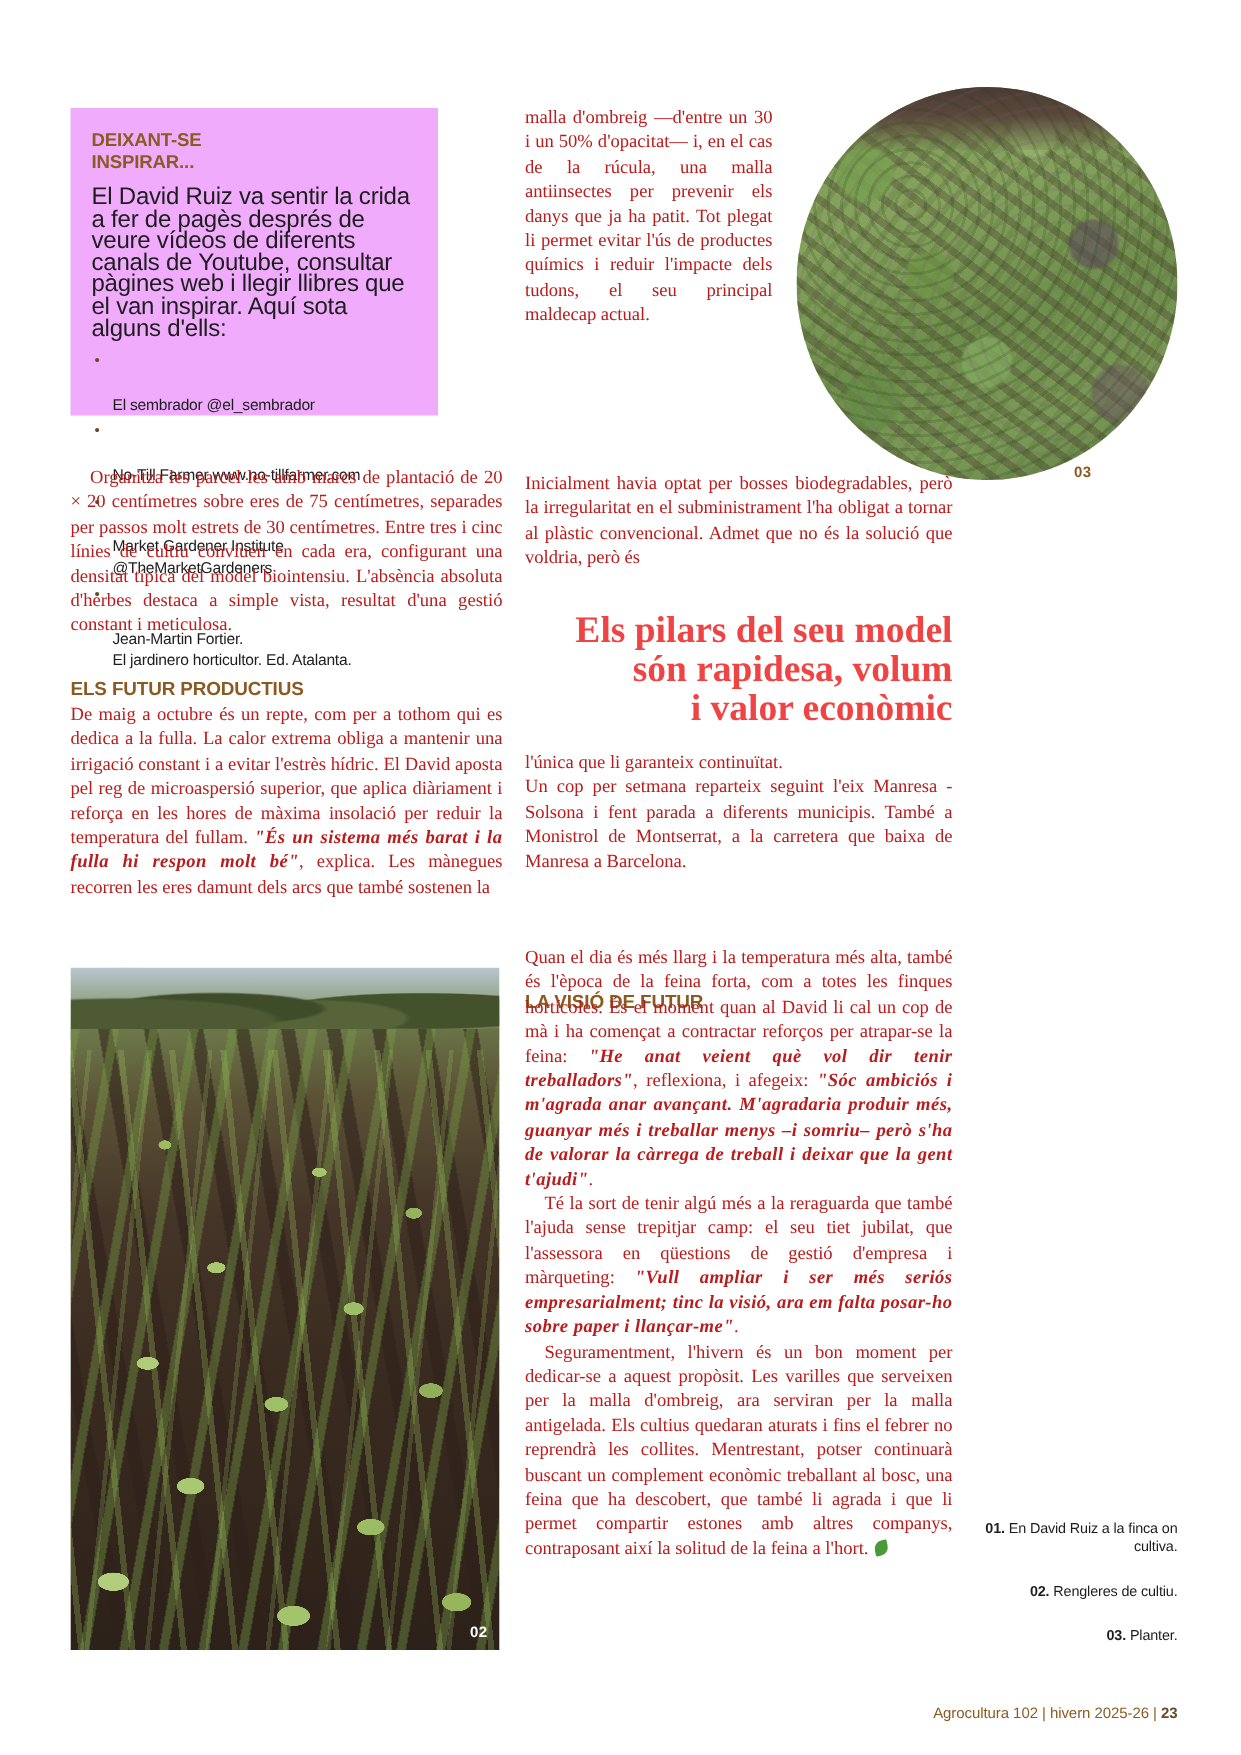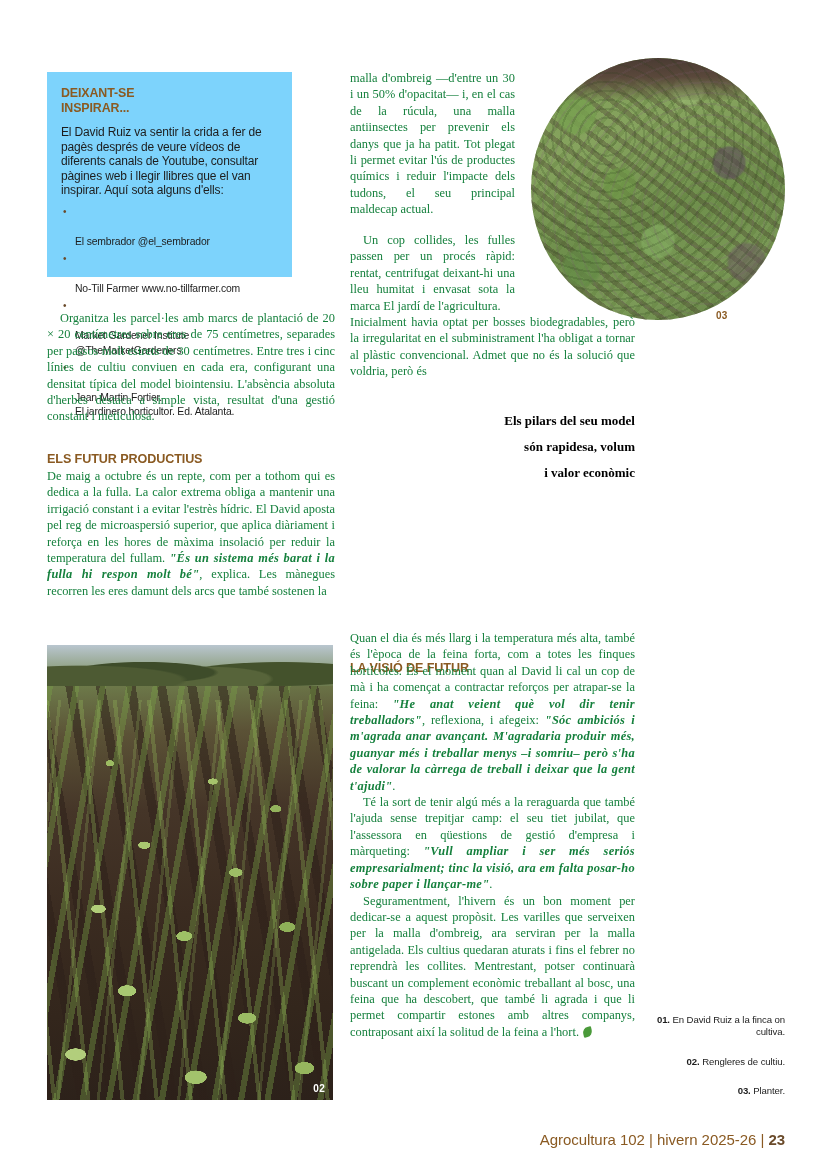--- a/index.html
+++ b/index.html
@@ -20,21 +20,21 @@
     inset: 0;
     background: #ffffff;
   }
 
   
   .col-text {
     font-family: "Liberation Serif", serif;
     font-size: 12.4px;
     line-height: 16.4px;
     text-align: justify;
-    color: #15803d;
+    color: #b91c1c;
   }
   .col-text p { margin: 0; }
   .col-text p + p { text-indent: 13px; }
   .ital {
     font-family: "Liberation Serif", serif;
     font-style: italic;
     font-weight: bold;
     letter-spacing: 0.3px;
   }
   .section-head {
@@ -46,38 +46,38 @@
     margin-bottom: 2px;
   }
 
   
   #inspire-box {
     position: absolute;
     left: 47px;
     top: 72px;
     width: 245px;
     height: 205px;
-    background: #7dd3fc;
+    background: #f0abfc;
   }
   #inspire-box .box-inner {
     padding: 14px 16px 10px 14px;
   }
   #inspire-title {
     font-family: "Liberation Sans", sans-serif;
     font-weight: bold;
     font-size: 12.4px;
     line-height: 14.5px;
     color: #8a5a22;
     letter-spacing: -0.1px;
     white-space: pre-line;
     margin-bottom: 10px;
   }
   #inspire-lead {
     font-family: "Liberation Sans", sans-serif;
-    font-size: 12px;
+    font-size: 16px;
     line-height: 14.6px;
     color: #1d1d1d;
     letter-spacing: -0.15px;
   }
   #inspire-list {
     list-style: none;
     margin: 8px 0 0 0;
     padding: 0;
   }
   #inspire-list li {
@@ -132,23 +132,23 @@
     top: 314px;
     width: 285px;
   }
   #pullquote {
     position: absolute;
     left: 350px;
     top: 408px;
     width: 285px;
     font-family: "Liberation Serif", serif;
     font-weight: bold;
-    font-size: 13px;
+    font-size: 25px;
     line-height: 26px;
-    color: #000000;
+    color: #ef4444;
     text-align: right;
     white-space: pre-line;
   }
   #right-body-4 {
     position: absolute;
     left: 350px;
     top: 500px;
     width: 285px;
   }
   #right-sec-visio {
@@ -312,21 +312,21 @@
   #captions .caption .cap-num {
     font-weight: bold;
   }
 
   
   #footer {
     position: absolute;
     right: 42px;
     bottom: 22px;
     font-family: "Liberation Sans", sans-serif;
-    font-size: 15px;
+    font-size: 10px;
     color: #8a5a22;
     letter-spacing: -0.05px;
   }
   #footer .pg { font-weight: bold; color: #6a4a2a; }
 </style>
 </head>
 <body>
 
 <div class="page">
 
@@ -366,32 +366,33 @@
     <div class="section-head">ELS FUTUR PRODUCTIUS</div>
     <div class="col-text">
       <p><span>De maig a octubre és un repte, com per a tothom qui es dedica a la fulla. La calor extrema obliga a mantenir una irrigació constant i a evitar l'estrès hídric. El David aposta pel reg de microaspersió superior, que aplica diàriament i reforça en les hores de màxima insolació per reduir la temperatura del fullam. </span><span class="ital">"És un sistema més barat i la fulla hi respon molt bé"</span><span>, explica. Les mànegues recorren les eres damunt dels arcs que també sostenen la</span></p>
     </div>
   </div>
 
   <div id="right-body-1" class="col-text">
     <p>malla d'ombreig —d'entre un 30 i un 50% d'opacitat— i, en el cas de la rúcula, una malla antiinsectes per prevenir els danys que ja ha patit. Tot plegat li permet evitar l'ús de productes químics i reduir l'impacte dels tudons, el seu principal maldecap actual.</p>
   </div>
 
-  <div id="right-body-2" class="col-text">
-    <p style="text-indent:13px">Un cop collides, les fulles passen per un procés ràpid: rentat, centrifugat deixant-hi una lleu humitat i envasat sota la marca El jardí de l'agricultura.</p>
-  </div>
 
   <div id="right-body-3" class="col-text">
     <p>Inicialment havia optat per bosses biodegradables, però la irregularitat en el subministrament l'ha obligat a tornar al plàstic convencional. Admet que no és la solució que voldria, però és</p>
   </div>
 
   <div id="pullquote">Els pilars del seu model
 són rapidesa, volum
 i valor econòmic</div>
 
+  <div id="right-body-4" class="col-text">
+    <p>l'única que li garanteix continuïtat.</p>
+    <p style="text-indent:0">Un cop per setmana reparteix seguint l'eix Manresa - Solsona i fent parada a diferents municipis. També a Monistrol de Montserrat, a la carretera que baixa de Manresa a Barcelona.</p>
+  </div>
 
   <div id="right-sec-visio" class="section-head">LA VISIÓ DE FUTUR</div>
 
   <div id="right-body-5" class="col-text">
     <p><span>Quan el dia és més llarg i la temperatura més alta, també és l'època de la feina forta, com a totes les finques hortícoles. És el moment quan al David li cal un cop de mà i ha començat a contractar reforços per atrapar-se la feina: </span><span class="ital">"He anat veient què vol dir tenir treballadors"</span><span>, reflexiona, i afegeix: </span><span class="ital">"Sóc ambiciós i m'agrada anar avançant. M'agradaria produir més, guanyar més i treballar menys –i somriu– però s'ha de valorar la càrrega de treball i deixar que la gent t'ajudi"</span><span>.</span></p>
     <p><span>Té la sort de tenir algú més a la reraguarda que també l'ajuda sense trepitjar camp: el seu tiet jubilat, que l'assessora en qüestions de gestió d'empresa i màrqueting: </span><span class="ital">"Vull ampliar i ser més seriós empresarialment; tinc la visió, ara em falta posar-ho sobre paper i llançar-me"</span><span>.</span></p>
     <p><span>Seguramentment, l'hivern és un bon moment per dedicar-se a aquest propòsit. Les varilles que serveixen per la malla d'ombreig, ara serviran per la malla antigelada. Els cultius quedaran aturats i fins el febrer no reprendrà les collites. Mentrestant, potser continuarà buscant un complement econòmic treballant al bosc, una feina que ha descobert, que també li agrada i que li permet compartir estones amb altres companys, contraposant així la solitud de la feina a l'hort.</span><span class="leaf"></span></p>
   </div>
 
   <div id="photo-planter">

